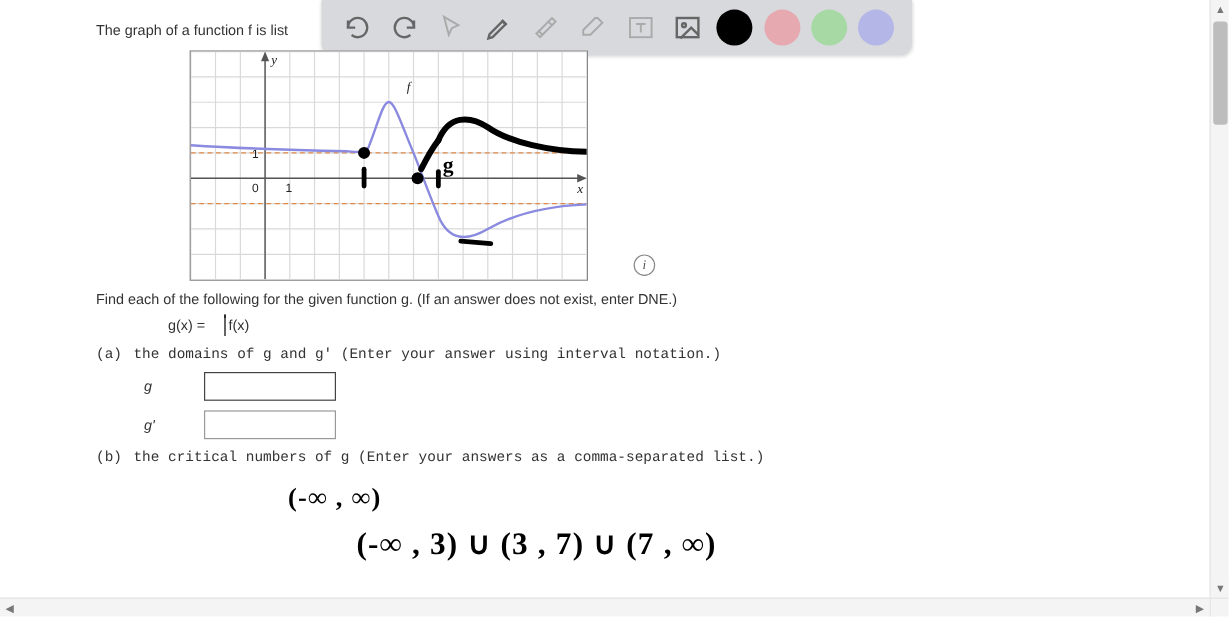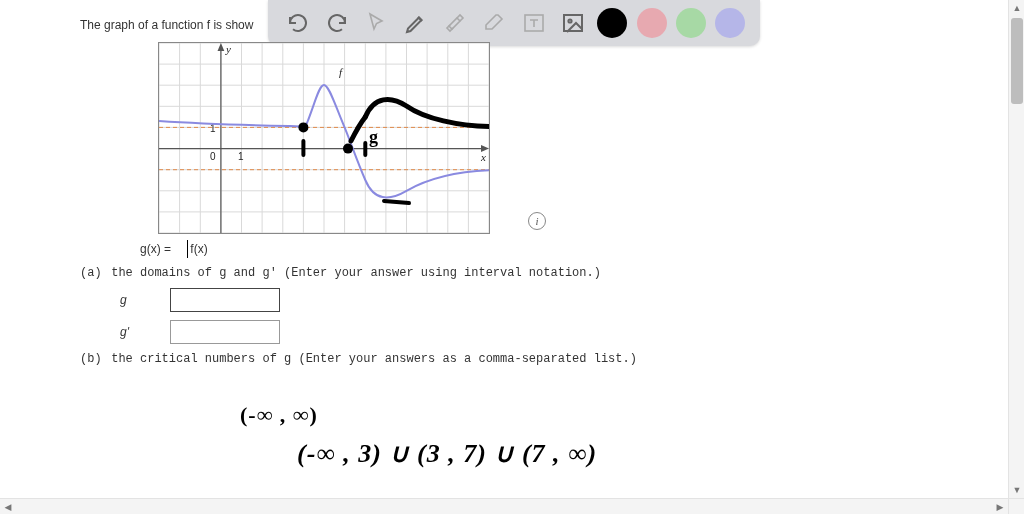--- a/index.html
+++ b/index.html
@@ -57,21 +57,21 @@
   .part { margin: 8px 0 4px 0; font-family: Liberation Mono, monospace; }
   .part-label { display: inline-block; width: 24px; }
   .sub-row { display: flex; align-items: center; margin: 8px 0 8px 40px; }
   .sub-label { width: 50px; font-style: italic; }
   .ans-box { width: 110px; height: 24px; border: 1px solid #999; background: #fff; }
   .ans-box.focus { border: 1.5px solid #444; }
 
   
   .hw { position: absolute; font-family: 'Comic Sans MS', 'Segoe Script', cursive; font-weight: 800; color: #000; pointer-events: none; }
   .hw1 { left: 240px; top: 402px; font-size: 22px; letter-spacing: 1px; }
-  .hw2 { left: 297px; top: 438px; font-size: 26px; letter-spacing: 1px; font-style: italic; }
+  .hw2 { left: 297px; top: 438px; font-size: 26px; letter-spacing: 1px; }
 </style>
 </head>
 <body>
 
 <div class="viewport">
 
   <div class="toolbar">
     <div class="tool">
         <svg viewBox="0 0 24 24" fill="none" stroke="currentColor" stroke-width="2">
           <path d="M4 12a8 8 0 1 1 3 6.2"></path>
@@ -120,21 +120,21 @@
           <path d="M21 18l-6-6-9 9"></path>
         </svg>
       </div>
     <div class="color-dot dot-black"></div>
     <div class="color-dot dot-pink"></div>
     <div class="color-dot dot-green"></div>
     <div class="color-dot dot-purple"></div>
   </div>
 
   <div class="content">
-    <p class="intro"><span>The graph of a function f is show</span></p>
+    <p class="intro"><span>The graph of a function f is list</span></p>
 
     <div class="graph-wrap">
       <div class="graph">
         <svg viewBox="0 0 330 190" width="330" height="190">
 
           <g class="grid">
             <line x1="0" y1="0" x2="0" y2="190"></line>
               <line x1="20.6" y1="0" x2="20.6" y2="190"></line>
               <line x1="41.3" y1="0" x2="41.3" y2="190"></line>
               <line x1="61.9" y1="0" x2="61.9" y2="190"></line>
@@ -192,20 +192,21 @@
 
           <circle class="filldot" cx="144.4" cy="84.4" r="5"></circle>
           <circle class="filldot" cx="189" cy="105.6" r="5"></circle>
 
           <text x="210" y="100" style="font-family:'Comic Sans MS',cursive;font-size:18px;font-weight:800">g</text>
         </svg>
       </div>
       <div class="info-icon">i</div>
     </div>
 
+    <p class="qtext">Find each of the following for the given function g. (If an answer does not exist, enter DNE.)</p>
 
     <div class="eq">
       <span class="gx">g(x) = </span>
       <span class="abs-wrap underline-hand"><span class="gx">f(x)</span></span>
     </div>
 
     <div class="part">
       <span class="part-label">(a)</span>
       <span>the domains of g and g' (Enter your answer using interval notation.)</span>
     </div>

